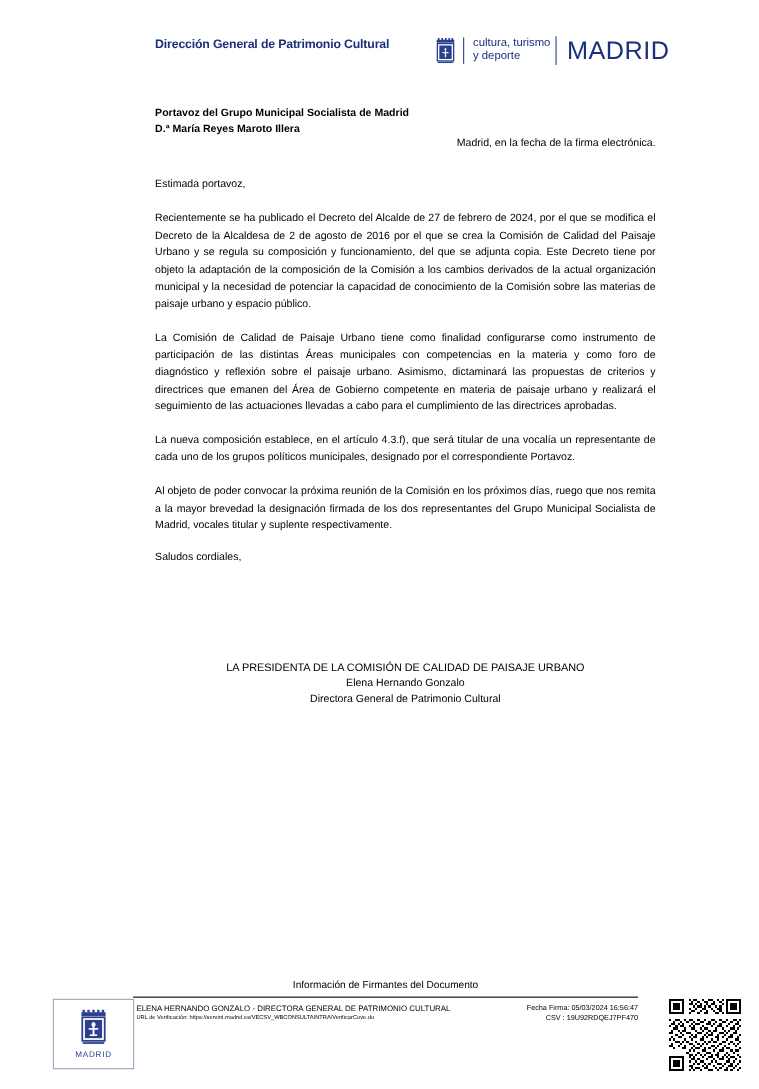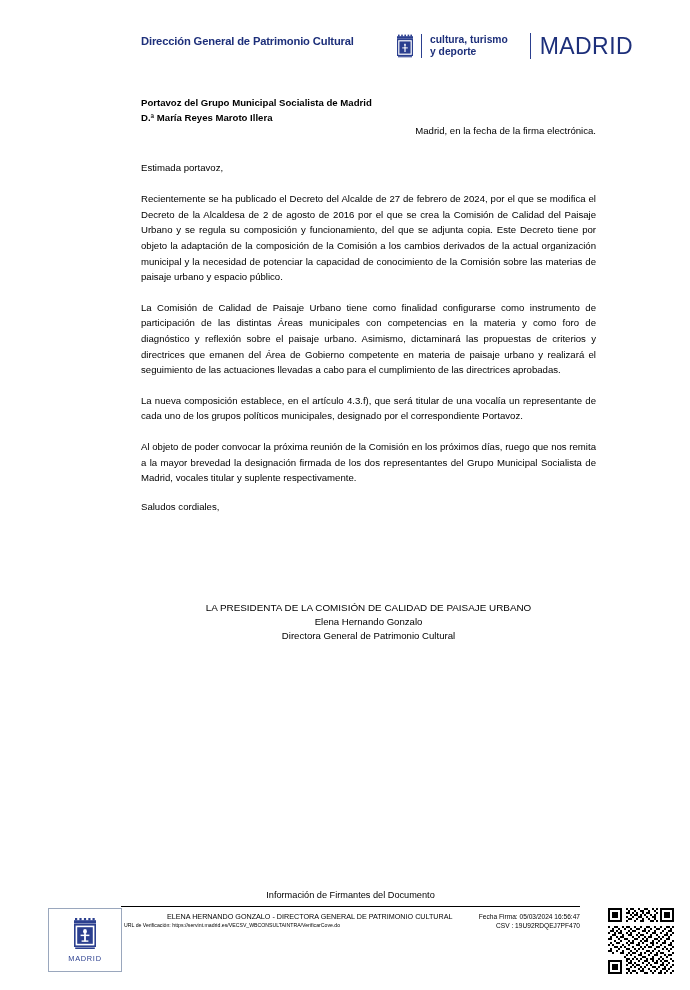--- a/index.html
+++ b/index.html
@@ -60,23 +60,23 @@
     width: 1px;
     height: 24px;
     background: #2b3f8f;
     margin-right: 8px;
     flex: none;
   }
   .brand-sub {
     font-size: 10.3px;
     color: #1d2f7a;
     line-height: 11.6px;
-    font-weight: bold;
+    font-weight: normal;
     white-space: nowrap;
-    margin-right: 22px;
+    margin-right: 5px;
   }
   .brand-sep2 {
     width: 1px;
     height: 26px;
     background: #2b3f8f;
     margin-right: 9px;
     flex: none;
   }
   .brand-madrid {
     font-size: 23px;
@@ -175,21 +175,20 @@
   .footer-left {
     position: absolute;
     left: 124px;
     top: 28px;
     width: 330px;
   }
   .signer-name {
     font-size: 7.2px;
     line-height: 9.2px;
     white-space: nowrap;
-    margin-left: 43px;
   }
   .signer-url {
     font-size: 5.2px;
     line-height: 8px;
     white-space: nowrap;
   }
   .footer-right {
     position: absolute;
     left: 400px;
     top: 28px;

